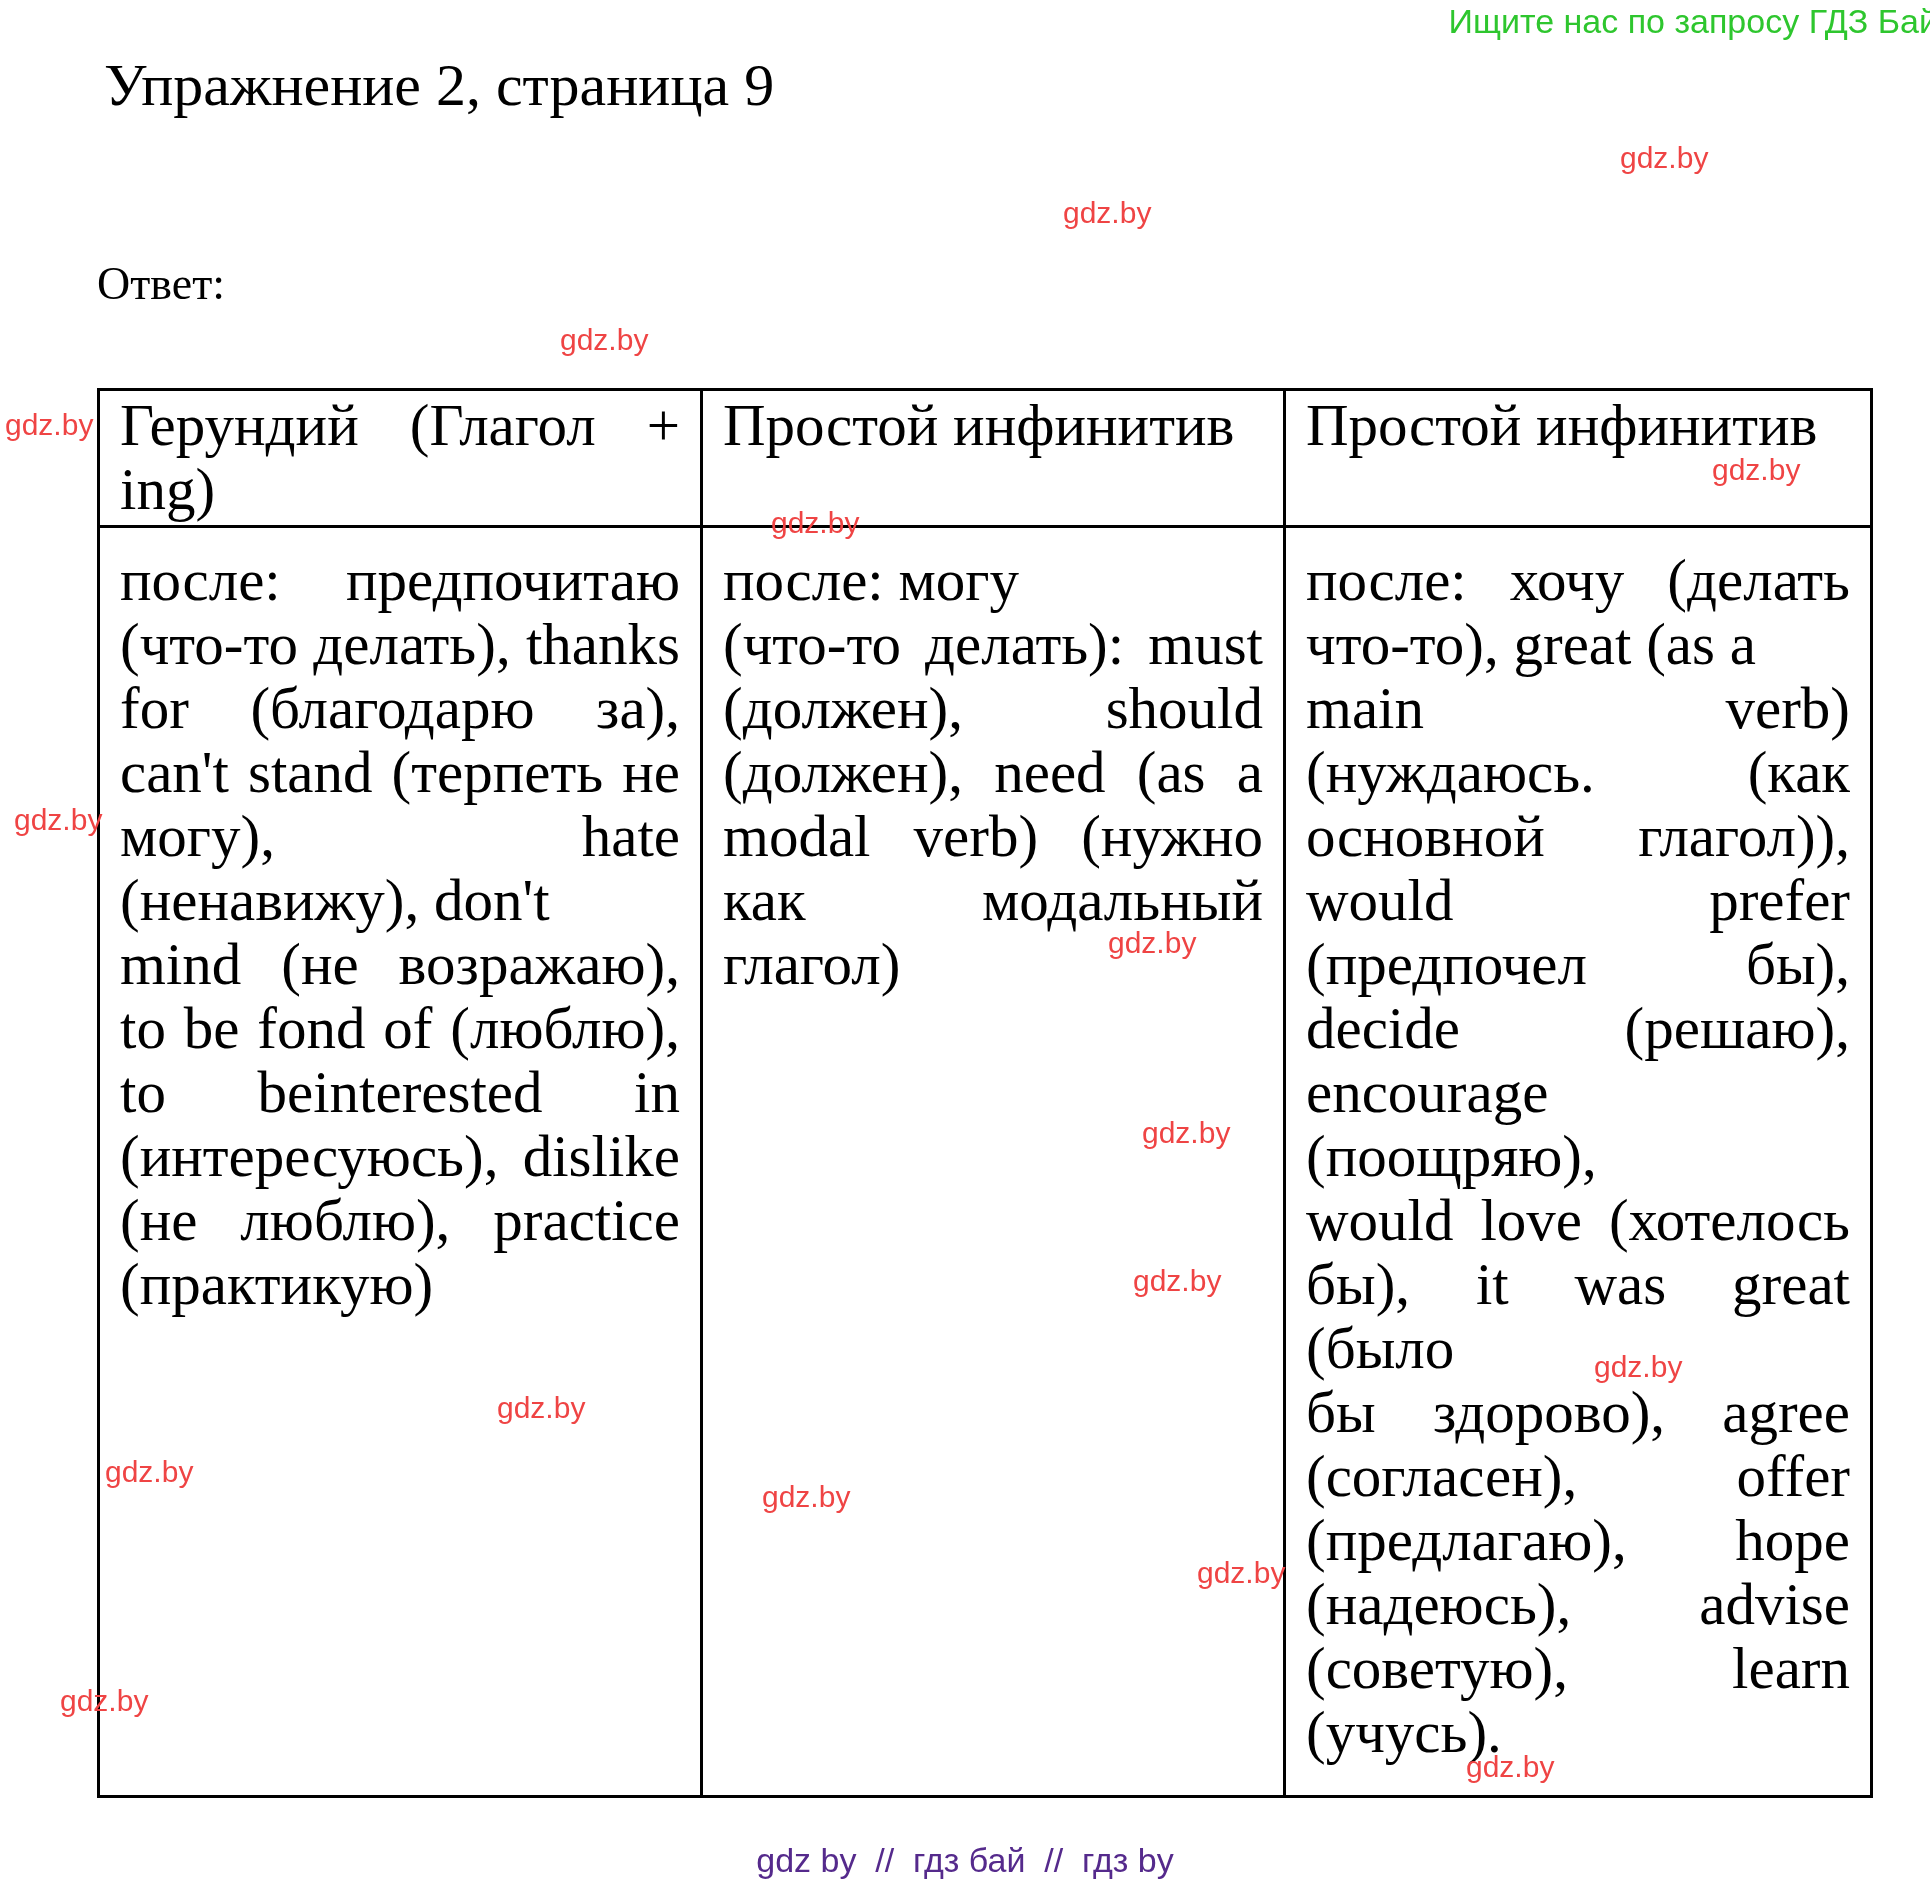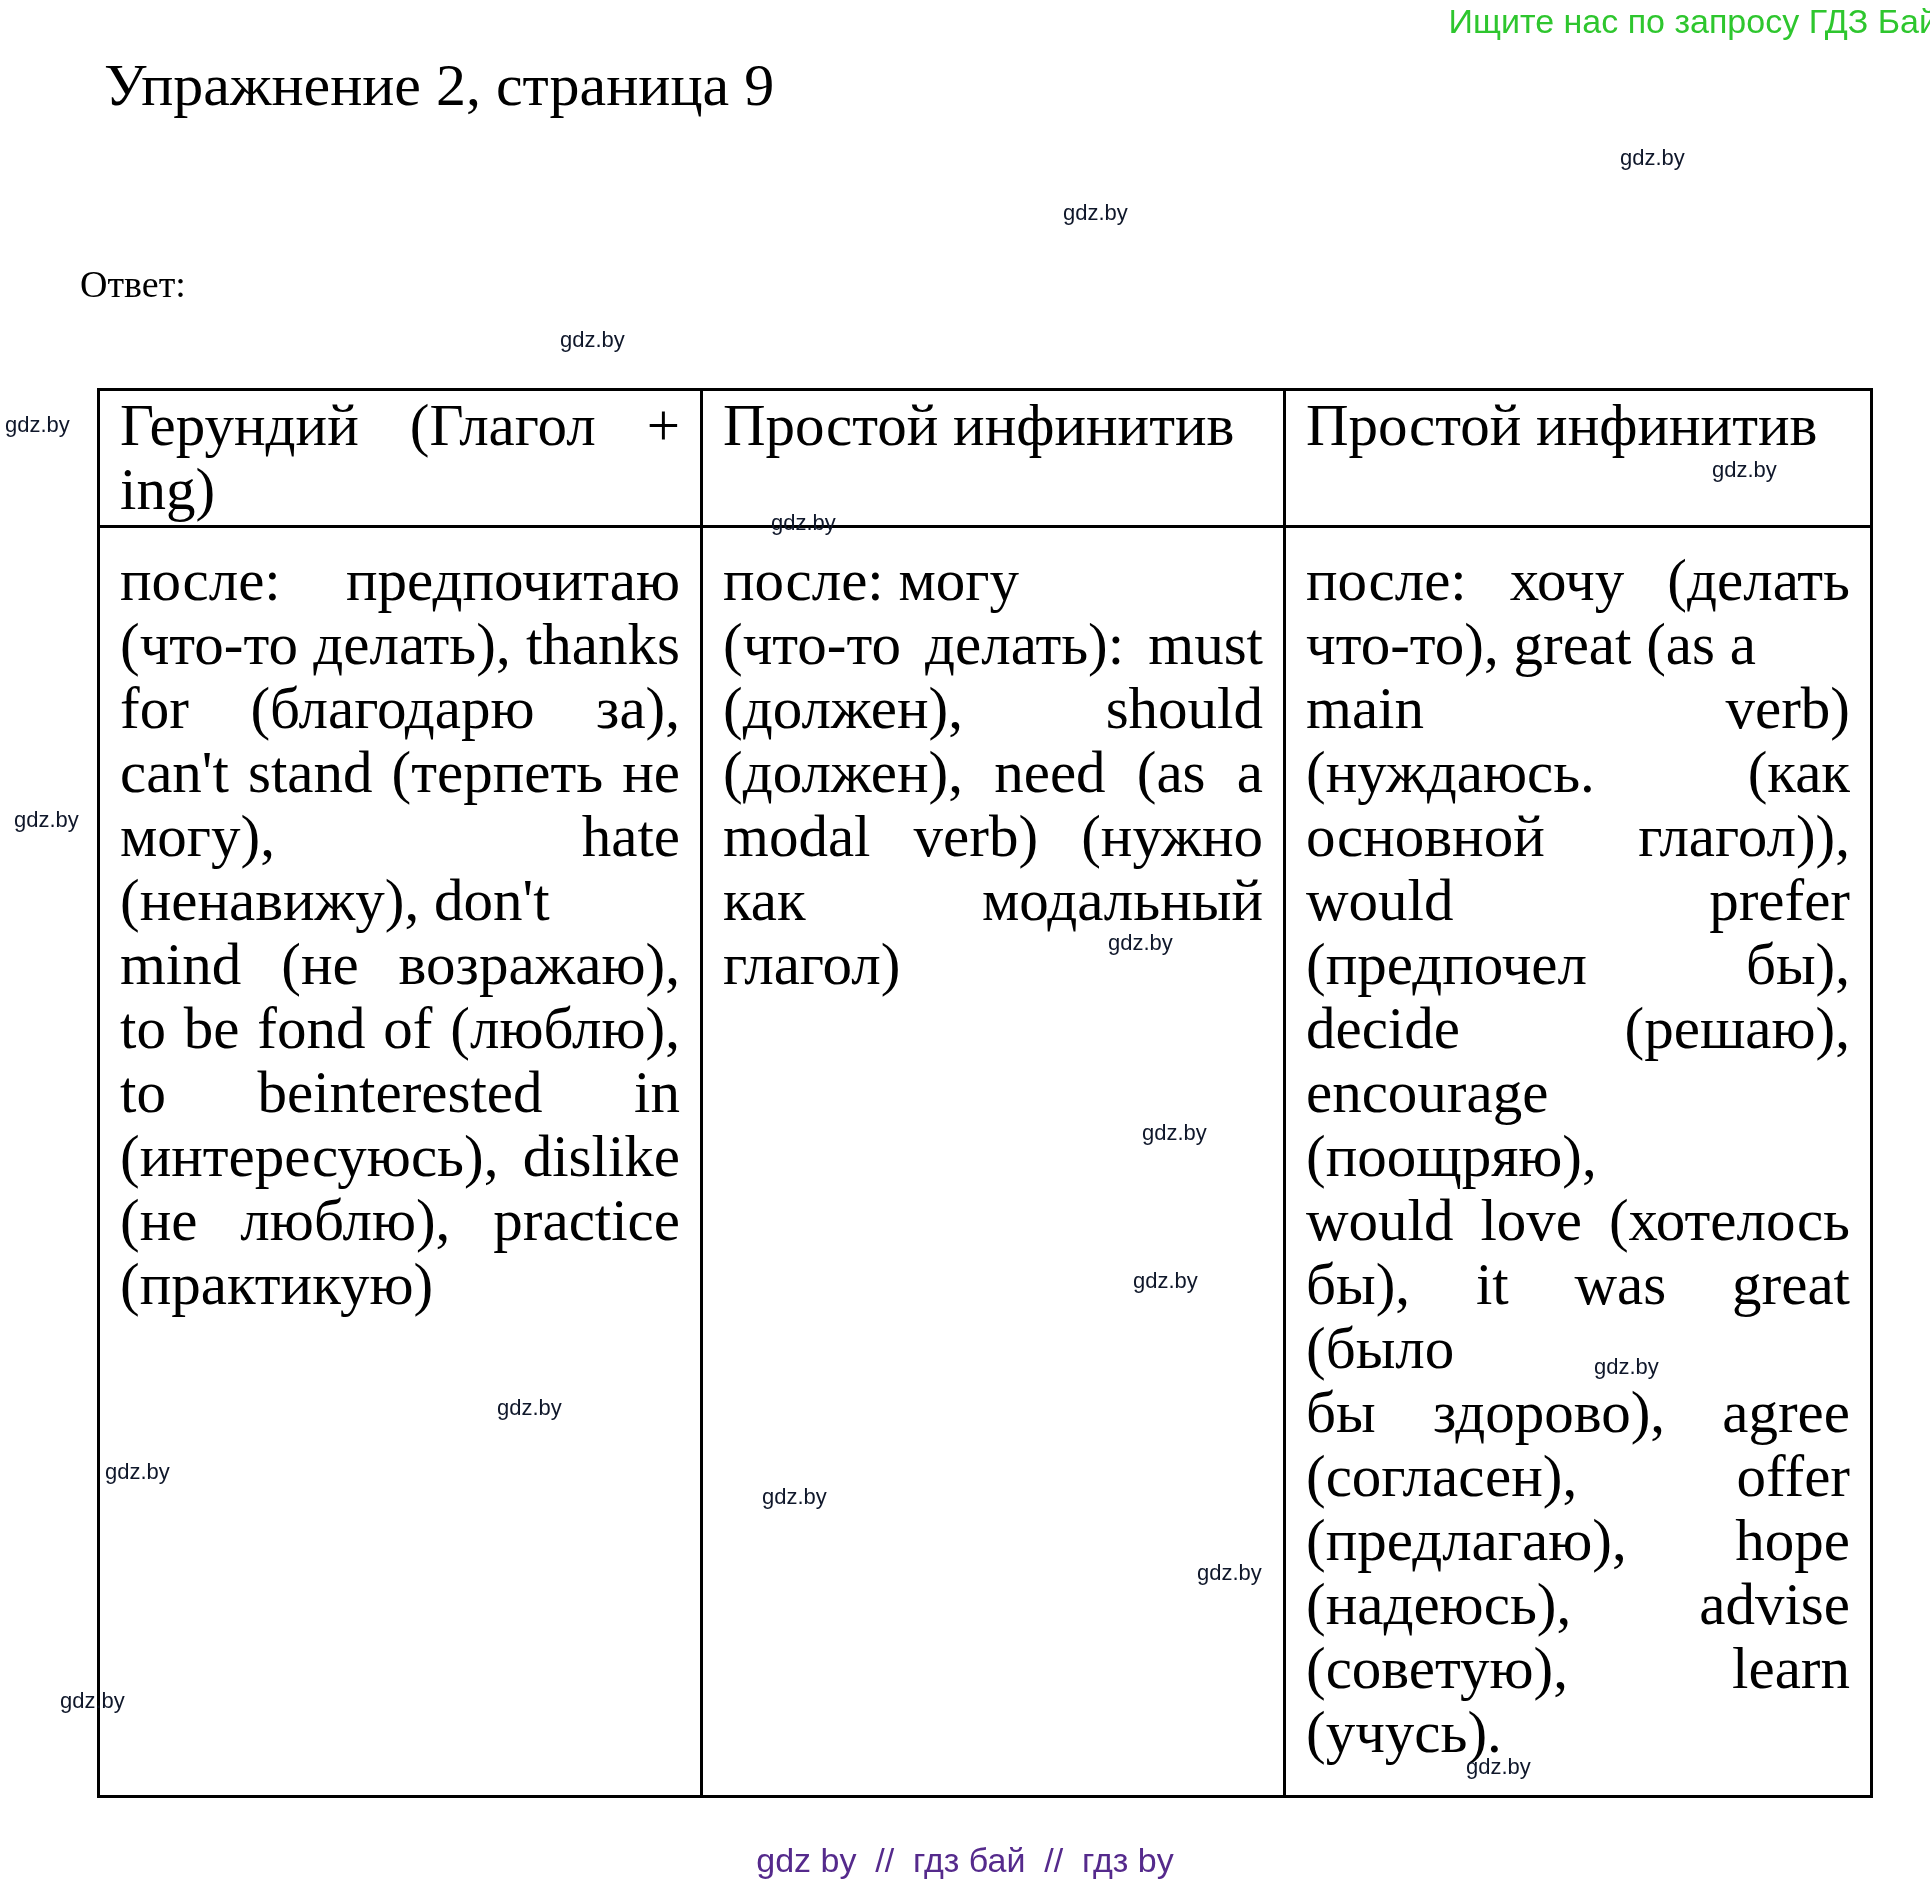--- a/index.html
+++ b/index.html
@@ -4,33 +4,33 @@
 <style>
   html,body{margin:0;padding:0;background:#ffffff;}
   body{width:1930px;height:1889px;position:relative;font-family:"Liberation Serif",serif;color:#000;}
   .page{position:absolute;left:0;top:0;width:1930px;height:1889px;overflow:hidden;background:#fff;}
 
   .banner{position:absolute;top:0;left:8px;width:100%;text-align:right;
           font-family:Liberation Sans, sans-serif;font-size:34px;line-height:42px;}
 
   .title{position:absolute;left:104px;top:52px;font-size:60px;line-height:66px;font-weight:normal;white-space:nowrap;}
   .subtitle{position:absolute;left:100px;top:120px;font-size:58px;line-height:64px;white-space:nowrap;}
-  .answer{position:absolute;left:80px;top:252px;font-size:38px;line-height:64px;white-space:nowrap;}
+  .answer{position:absolute;left:97px;top:252px;font-size:46px;line-height:64px;white-space:nowrap;}
 
   table.grid{position:absolute;left:97px;top:388px;width:1773px;height:1410px;
              border-collapse:collapse;table-layout:fixed;}
   .grid th,.grid td{border:3px solid #000;vertical-align:top;font-weight:normal;
                     padding:2px 20px 0 20px;font-size:59px;line-height:64px;margin-left:12px;}
   .grid thead tr{height:137px;}
   .grid td{padding-top:20px;}
 
   .jline{text-align:justify;text-align-last:justify;}
   .jline.noj{text-align-last:left;}
 
-  .wm{position:absolute;font-family:"Liberation Sans",sans-serif;font-size:22px;line-height:34px;color:#0f172a;}
+  .wm{position:absolute;font-family:"Liberation Sans",sans-serif;font-size:30px;line-height:34px;color:#ef4444;}
 
   .footer{position:absolute;top:1838px;left:0;width:100%;text-align:center;
           font-family:"Liberation Sans",sans-serif;font-size:34px;line-height:44px;white-space:pre;}
 </style>
 </head>
 <body>
 
 <div class="page">
 
   <div class="banner" style="color: rgb(46, 198, 46);">Ищите нас по запросу ГДЗ Бай</div>

